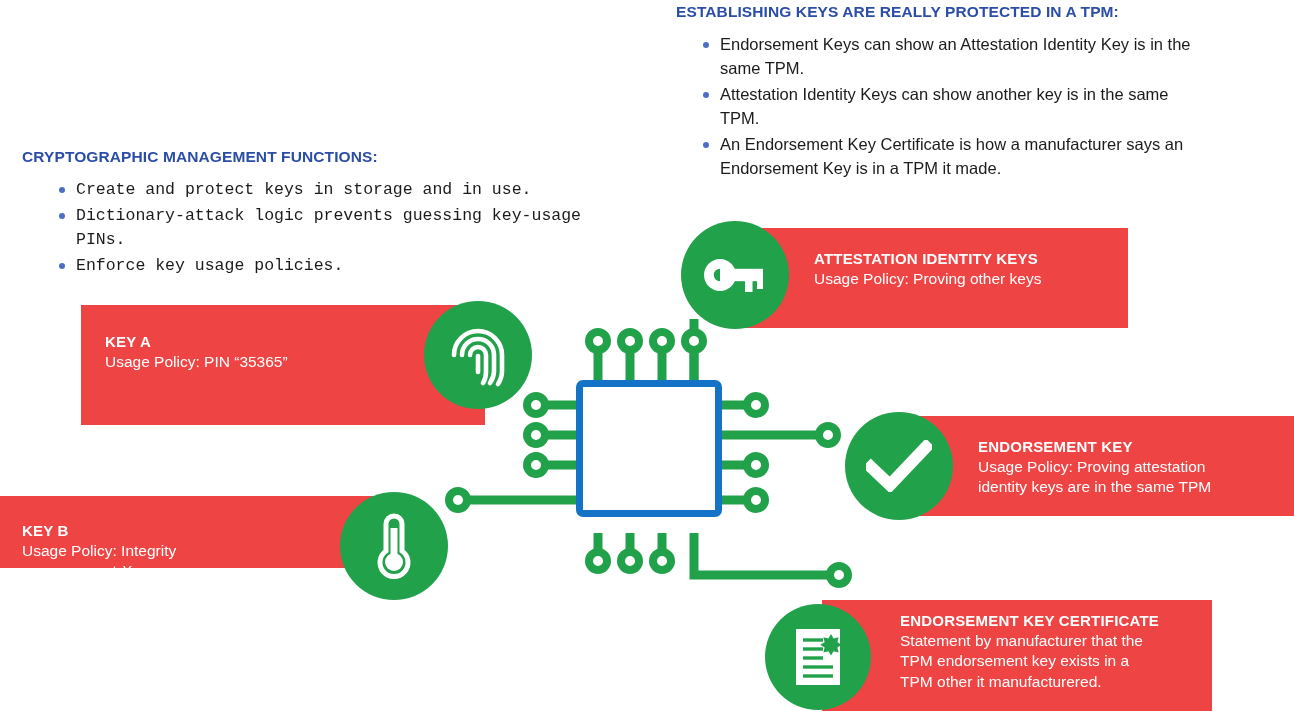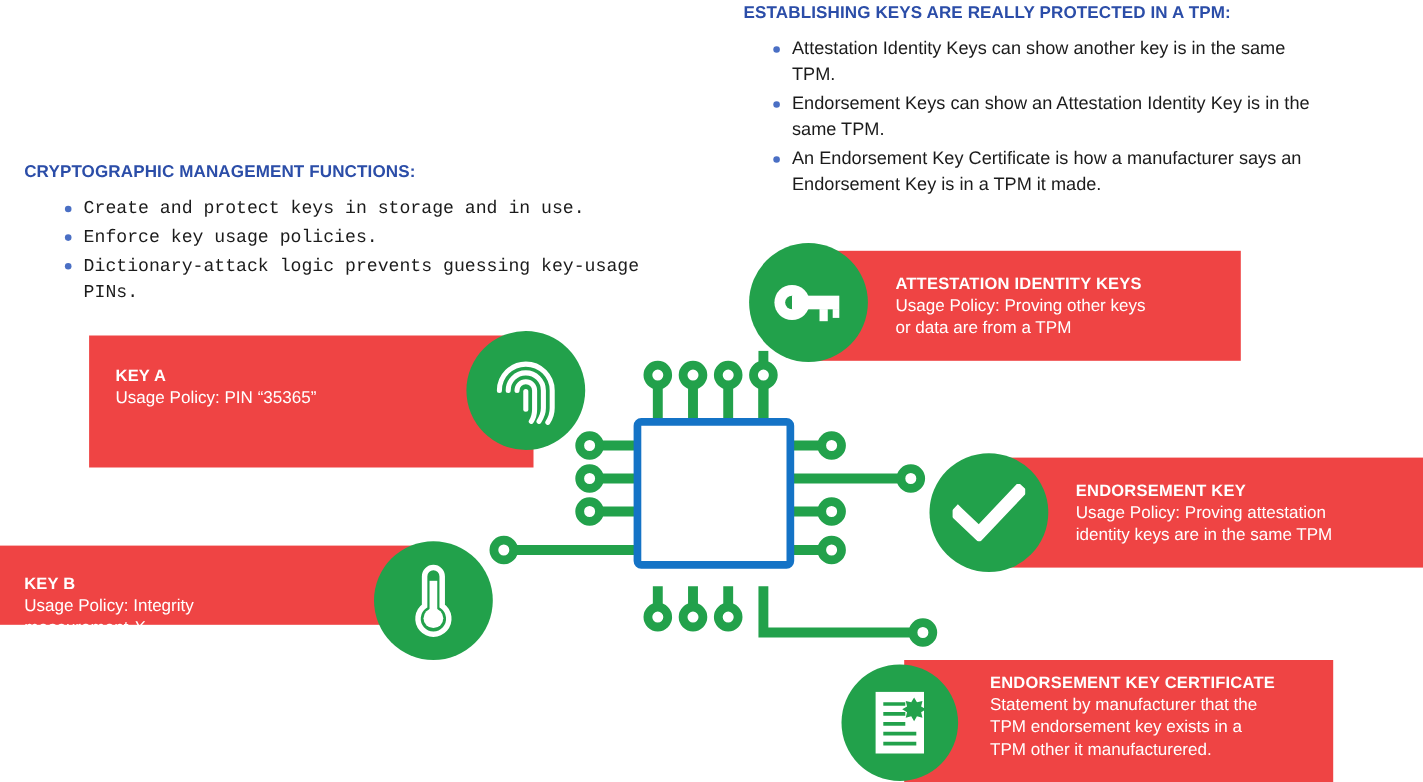--- a/index.html
+++ b/index.html
@@ -83,32 +83,32 @@
     background: #ffffff;
     border-radius: 7px;
   }
 </style>
 </head>
 <body>
 
 <div class="abs" style="left:676px; top:0px; width:610px;">
   <div class="heading" style="margin-top:3px;">ESTABLISHING KEYS ARE REALLY PROTECTED IN A TPM:</div>
   <ul class="bullet-list" style="margin-top:12px; padding-left:18px; width:500px;">
+    <li>Endorsement Keys can show an Attestation Identity Key is in the same TPM.</li>
     <li>Attestation Identity Keys can show another key is in the same TPM.</li>
-    <li>Endorsement Keys can show an Attestation Identity Key is in the same TPM.</li>
     <li style="width:470px;">An Endorsement Key Certificate is how a manufacturer says an Endorsement Key is in a TPM it made.</li>
   </ul>
 </div>
 
 <div class="abs" style="left:22px; top:148px; width:600px;">
   <div class="heading">CRYPTOGRAPHIC MANAGEMENT FUNCTIONS:</div>
   <ul class="bullet-list" style="margin-top:12px; padding-left:28px;font-family:Liberation Mono, monospace;">
     <li>Create and protect keys in storage and in use.</li>
+    <li>Dictionary-attack logic prevents guessing key-usage PINs.</li>
     <li>Enforce key usage policies.</li>
-    <li>Dictionary-attack logic prevents guessing key-usage PINs.</li>
   </ul>
 </div>
 
 <svg class="abs" style="left:440px; top:215px;" width="420" height="400" viewBox="0 0 420 400">
   <g stroke="#22a14b" stroke-width="9" fill="none">
 
     <line x1="158" y1="130" x2="158" y2="172"></line>
     <line x1="190" y1="130" x2="190" y2="172"></line>
     <line x1="222" y1="130" x2="222" y2="172"></line>
     <line x1="254" y1="130" x2="254" y2="172"></line>
@@ -148,21 +148,20 @@
     <circle cx="316" cy="250" r="9"></circle>
     <circle cx="316" cy="285" r="9"></circle>
     <circle cx="399" cy="360" r="9"></circle>
   </g>
 </svg>
 <div class="chip-body abs" style="left:576px; top:380px; width:146px; height:137px;"></div>
 
 <div class="banner abs" style="left:736px; top:228px; width:392px; height:100px; padding:22px 0 0 78px;">
   <div class="b-title">ATTESTATION IDENTITY KEYS</div>
   <div class="b-sub">Usage Policy: Proving other keys</div>
-  <div class="b-sub">or data are from a TPM</div>
 </div>
 <div class="circle abs" style="left:681px; top:221px; width:108px; height:108px;">
   <svg width="64" height="40" viewBox="0 0 64 40">
     <circle cx="17" cy="20" r="16" fill="#ffffff"></circle>
     <circle cx="17" cy="20" r="6.2" fill="#22a14b"></circle>
     <rect x="17" y="13.8" width="43" height="12.4" fill="#ffffff"></rect>
     <rect x="42" y="26" width="7.5" height="11" fill="#ffffff"></rect>
     <rect x="54" y="26" width="6" height="8" fill="#ffffff"></rect>
   </svg>
 </div>

